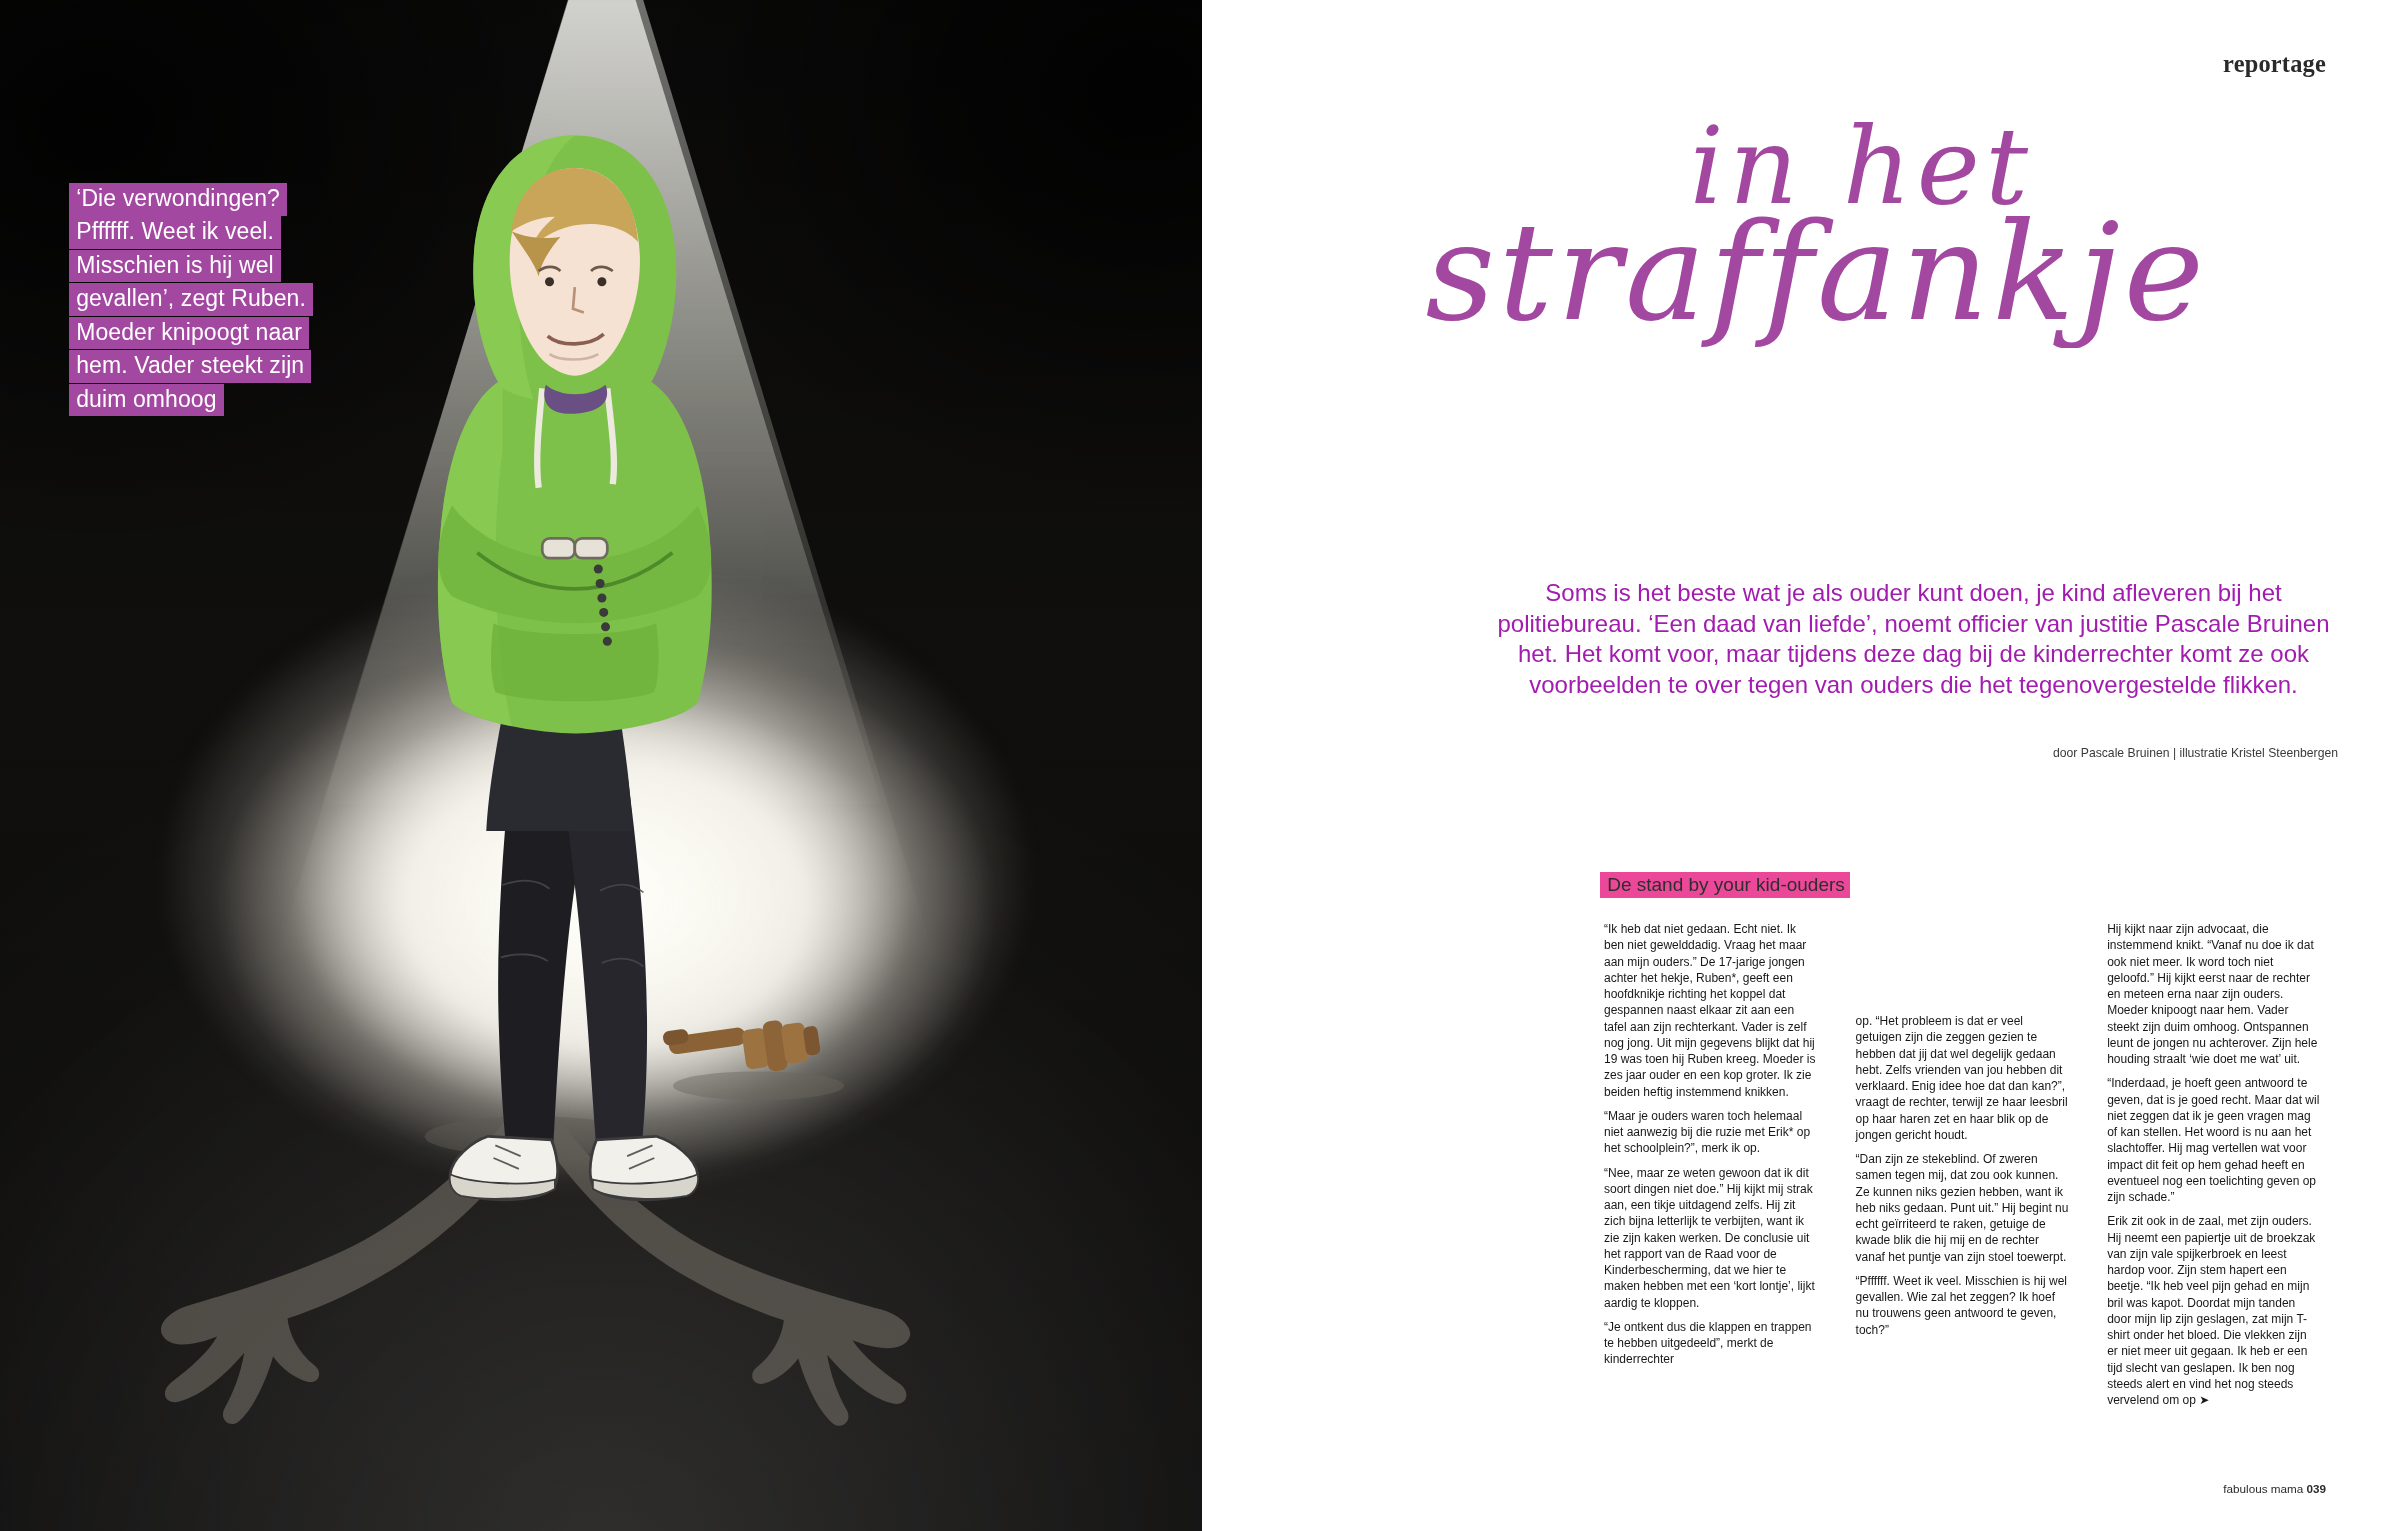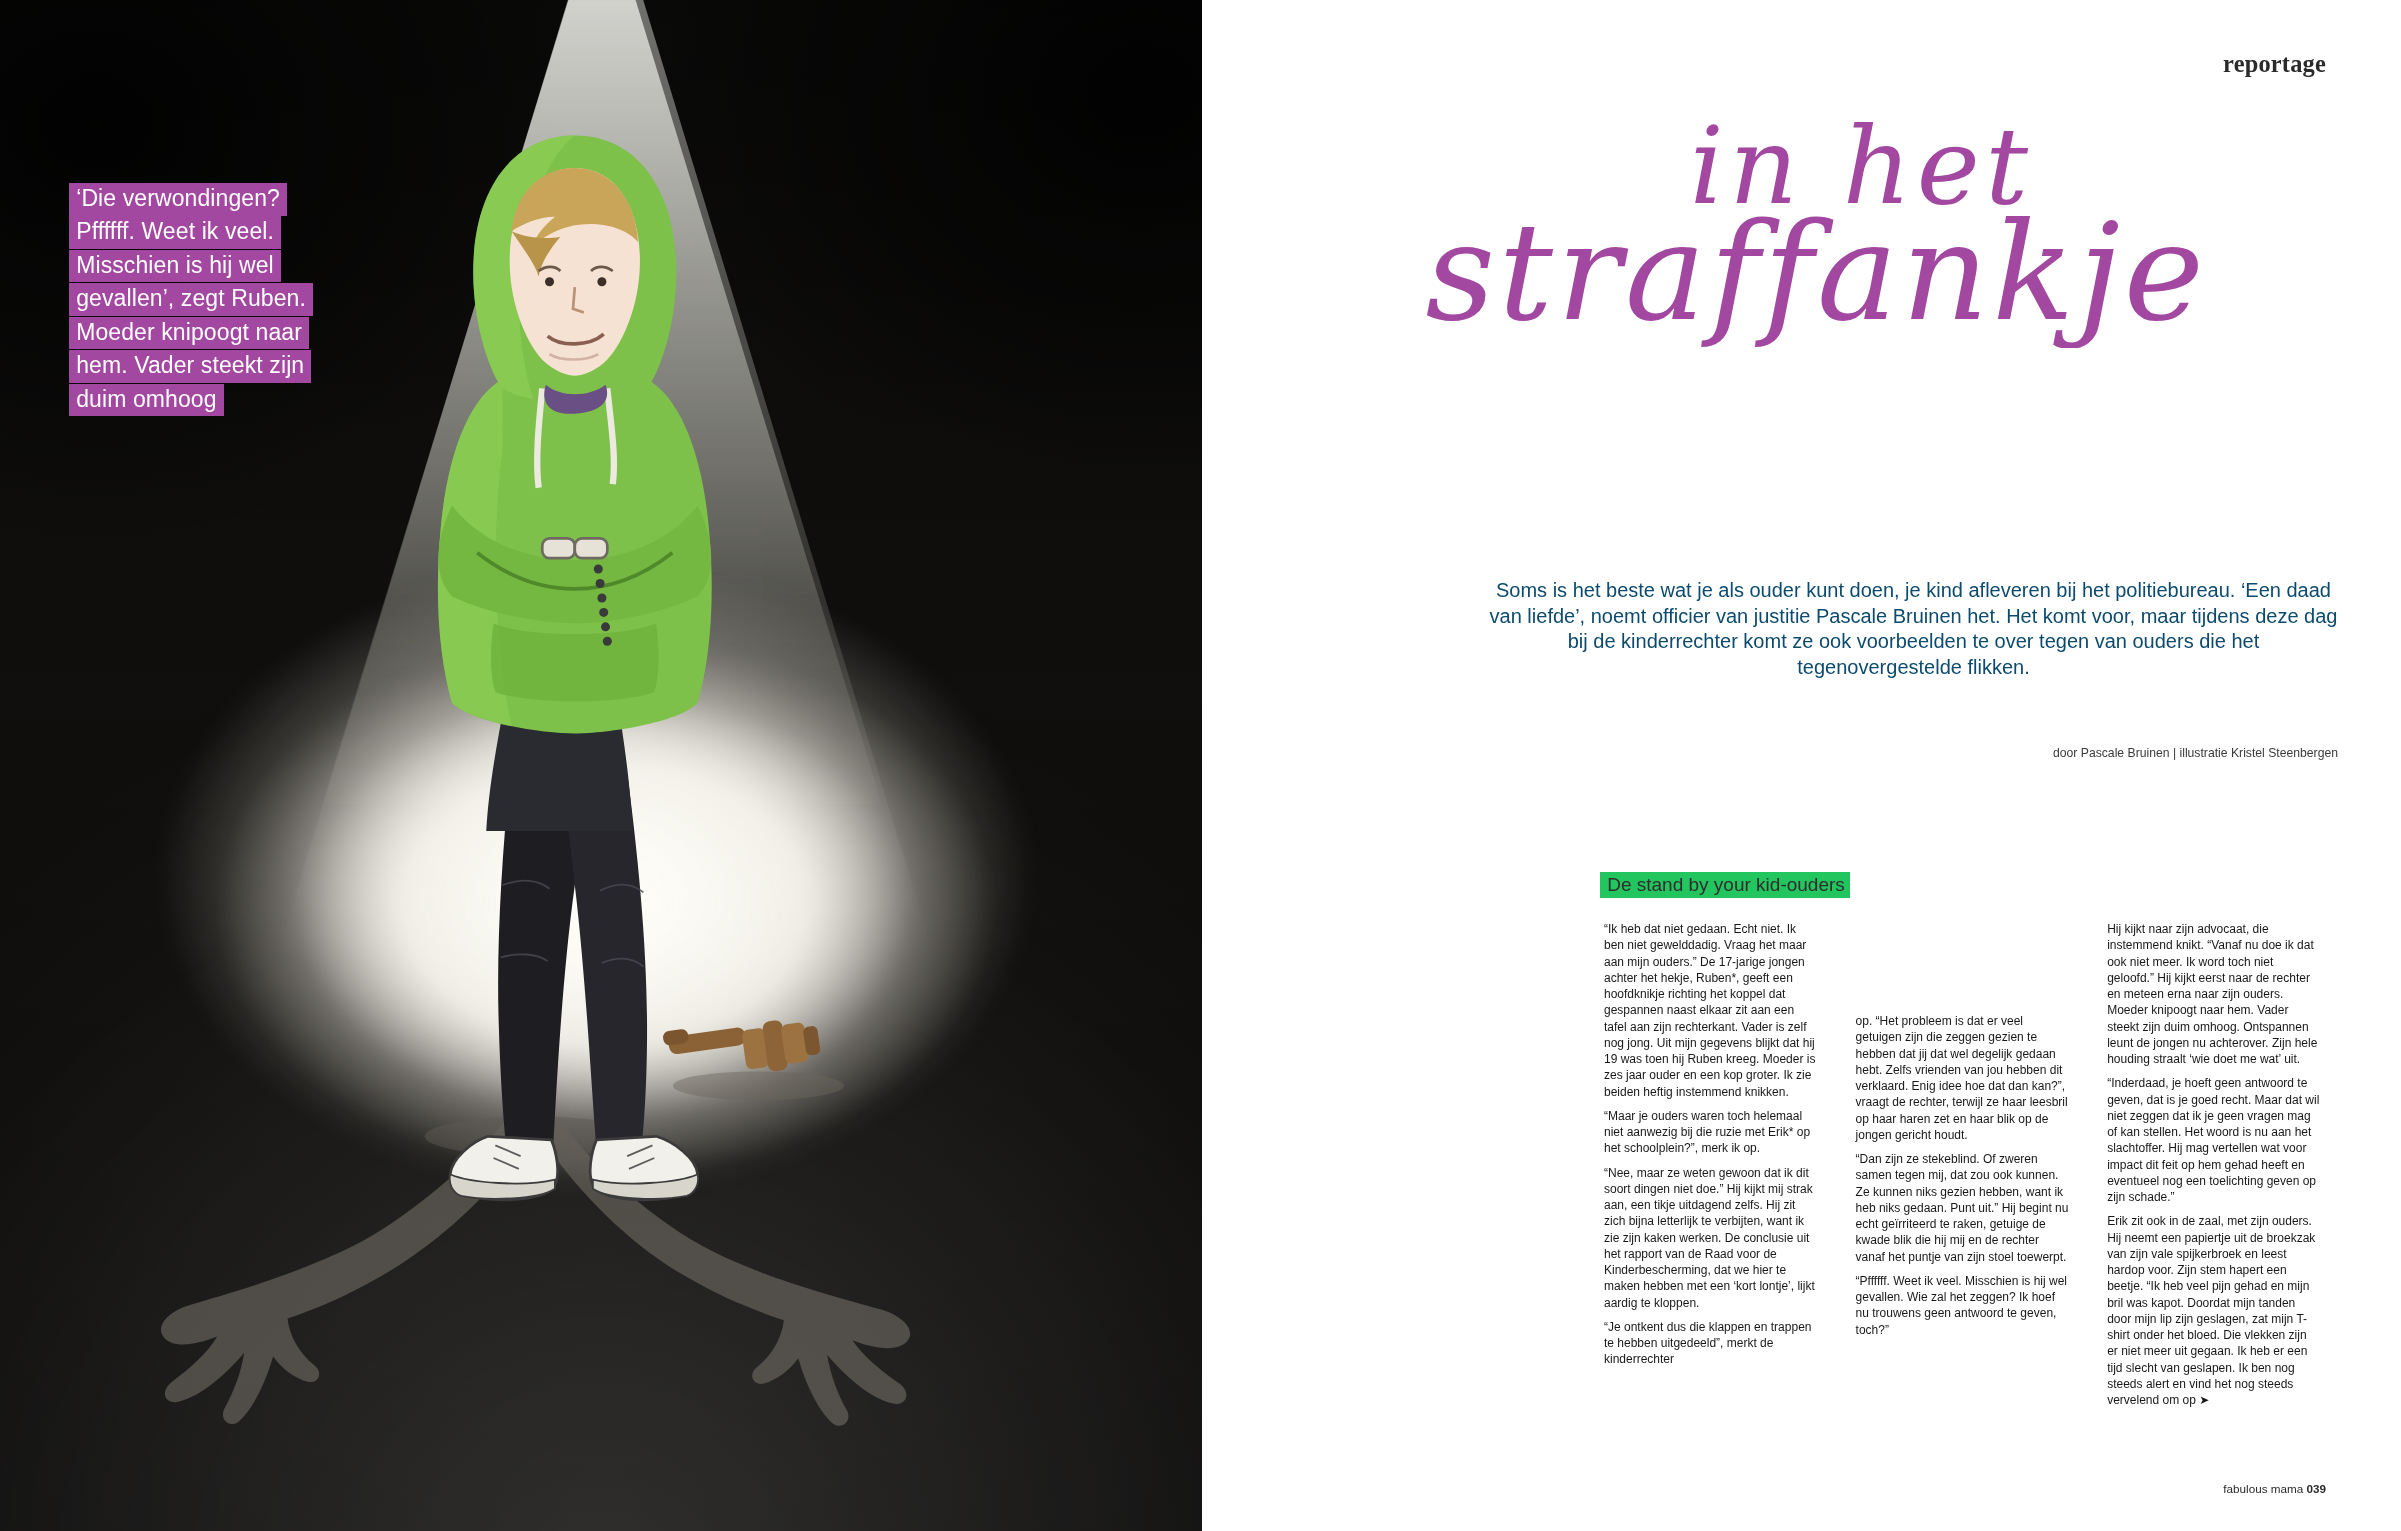--- a/index.html
+++ b/index.html
@@ -105,36 +105,36 @@
     font-size: 24.4px;
     color: #2a2a2a;
     letter-spacing: 0.2px;
   }
   .headline {
     position: absolute; left: 0; top: 86px; width: 1200px; height: 262px;
   }
   .intro {
     position: absolute; left: 287px; top: 578px; width: 849px;
     text-align: center;
-    color: #0c4a6e;
-    font-size: 20px;
+    color: #a21caf;
+    font-size: 24px;
     line-height: 1.28;
   }
   .byline {
     position: absolute; left: 287px; top: 746px; width: 849px;
     text-align: right;
     font-size: 12.2px;
     color: #3a3a3a;
   }
 
   .section-head {
     position: absolute; left: 398px; top: 872px;
     font-size: 19px; color: #2e2e2e;
     padding: 1.8px 5.4px 2.7px 7.2px;
-    background: #22c55e;
+    background: #ec4899;
   }
   .section-head-underline {
     position: absolute; left: 390px; top: 889px; width: 325px; height: 9px;
     background: #f6e63f;
     border-radius: 5.4px;
     z-index: -1;
   }
 
   .columns {
     position: absolute; left: 394px; top: 913px;

